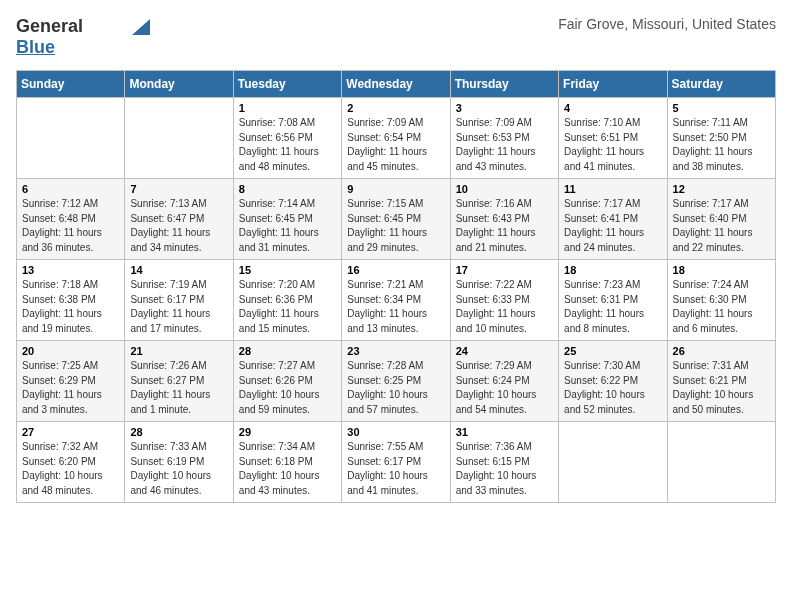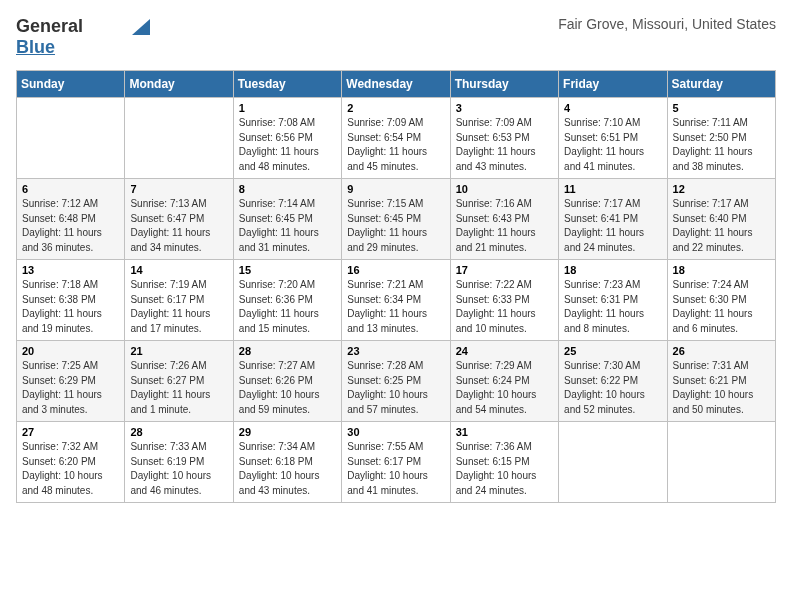--- a/index.html
+++ b/index.html
@@ -358,20 +358,20 @@
             <div>Sunrise: 7:55 AM</div>
             <div>Sunset: 6:17 PM</div>
             <div>Daylight: 10 hours and 41 minutes.</div>
           </div>
         </td>
         <td>
           <span class="day-number">31</span>
           <div class="day-info">
             <div>Sunrise: 7:36 AM</div>
             <div>Sunset: 6:15 PM</div>
-            <div>Daylight: 10 hours and 24 minutes.</div>
+            <div>Daylight: 10 hours and 33 minutes.</div>
           </div>
         </td>
         <td class="empty-cell"></td>
         <td class="empty-cell"></td>
       </tr>
     </tbody>
 </table>
 
 </body></html>

